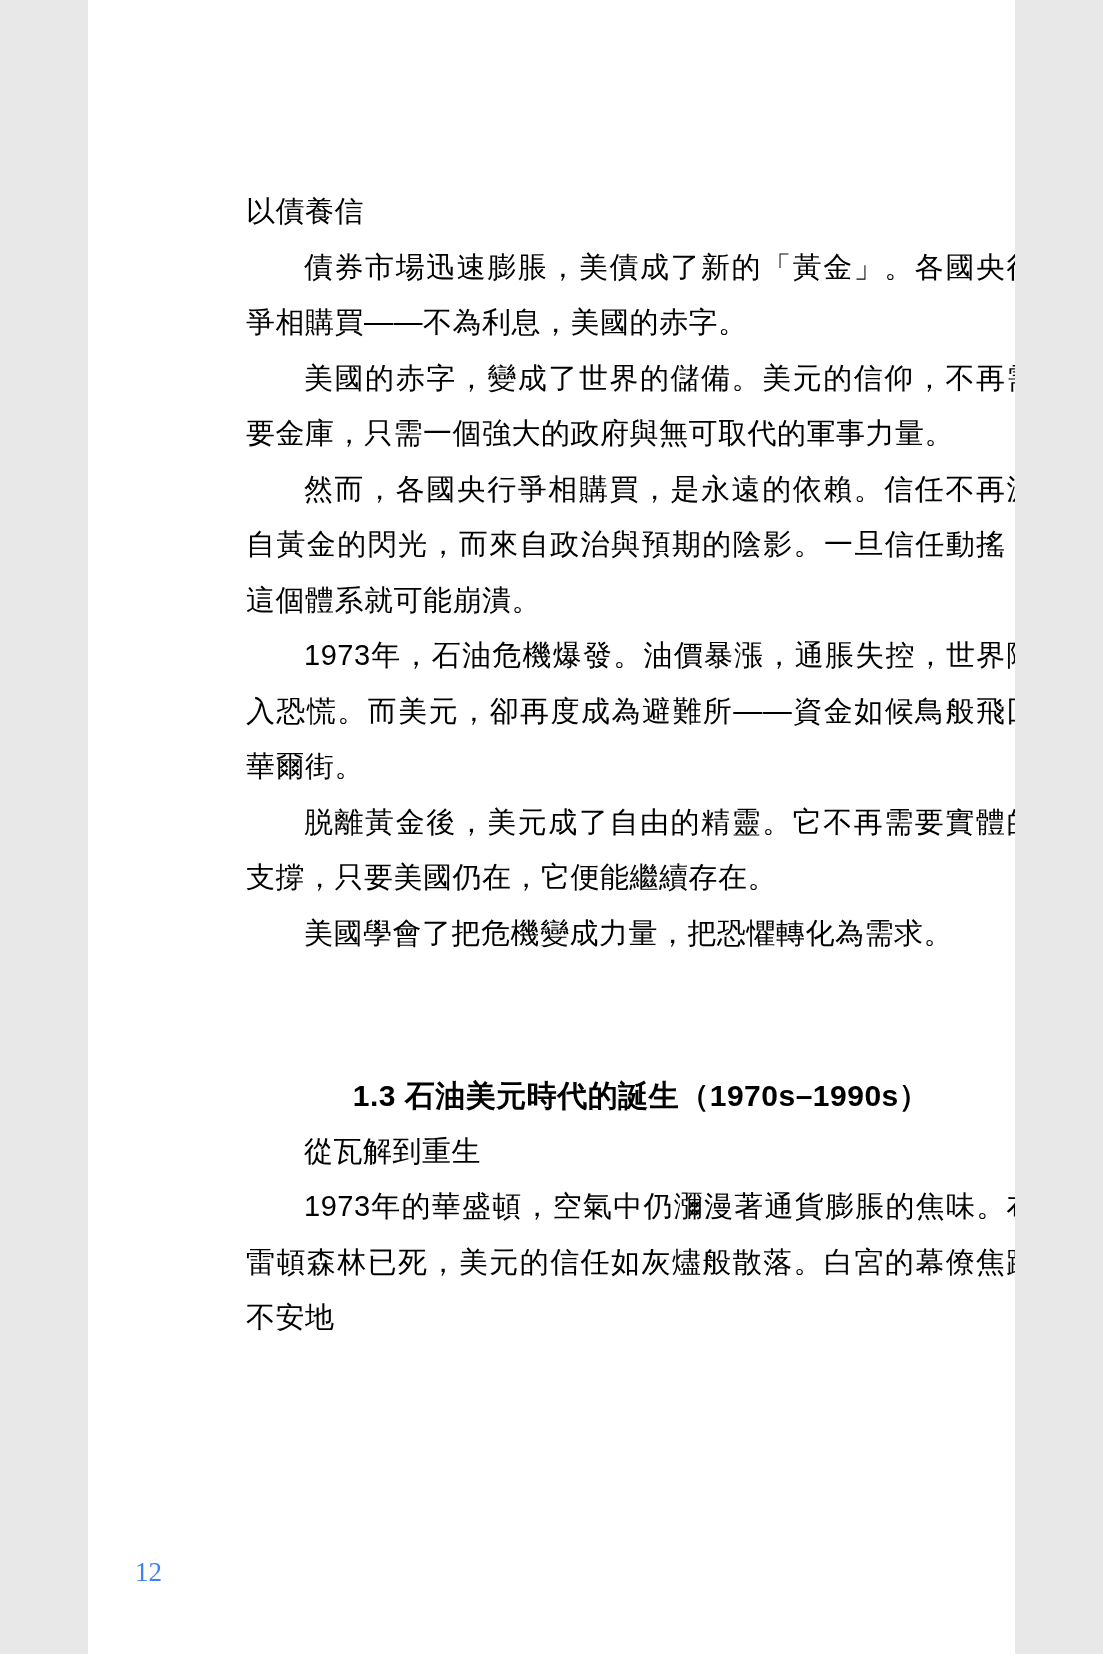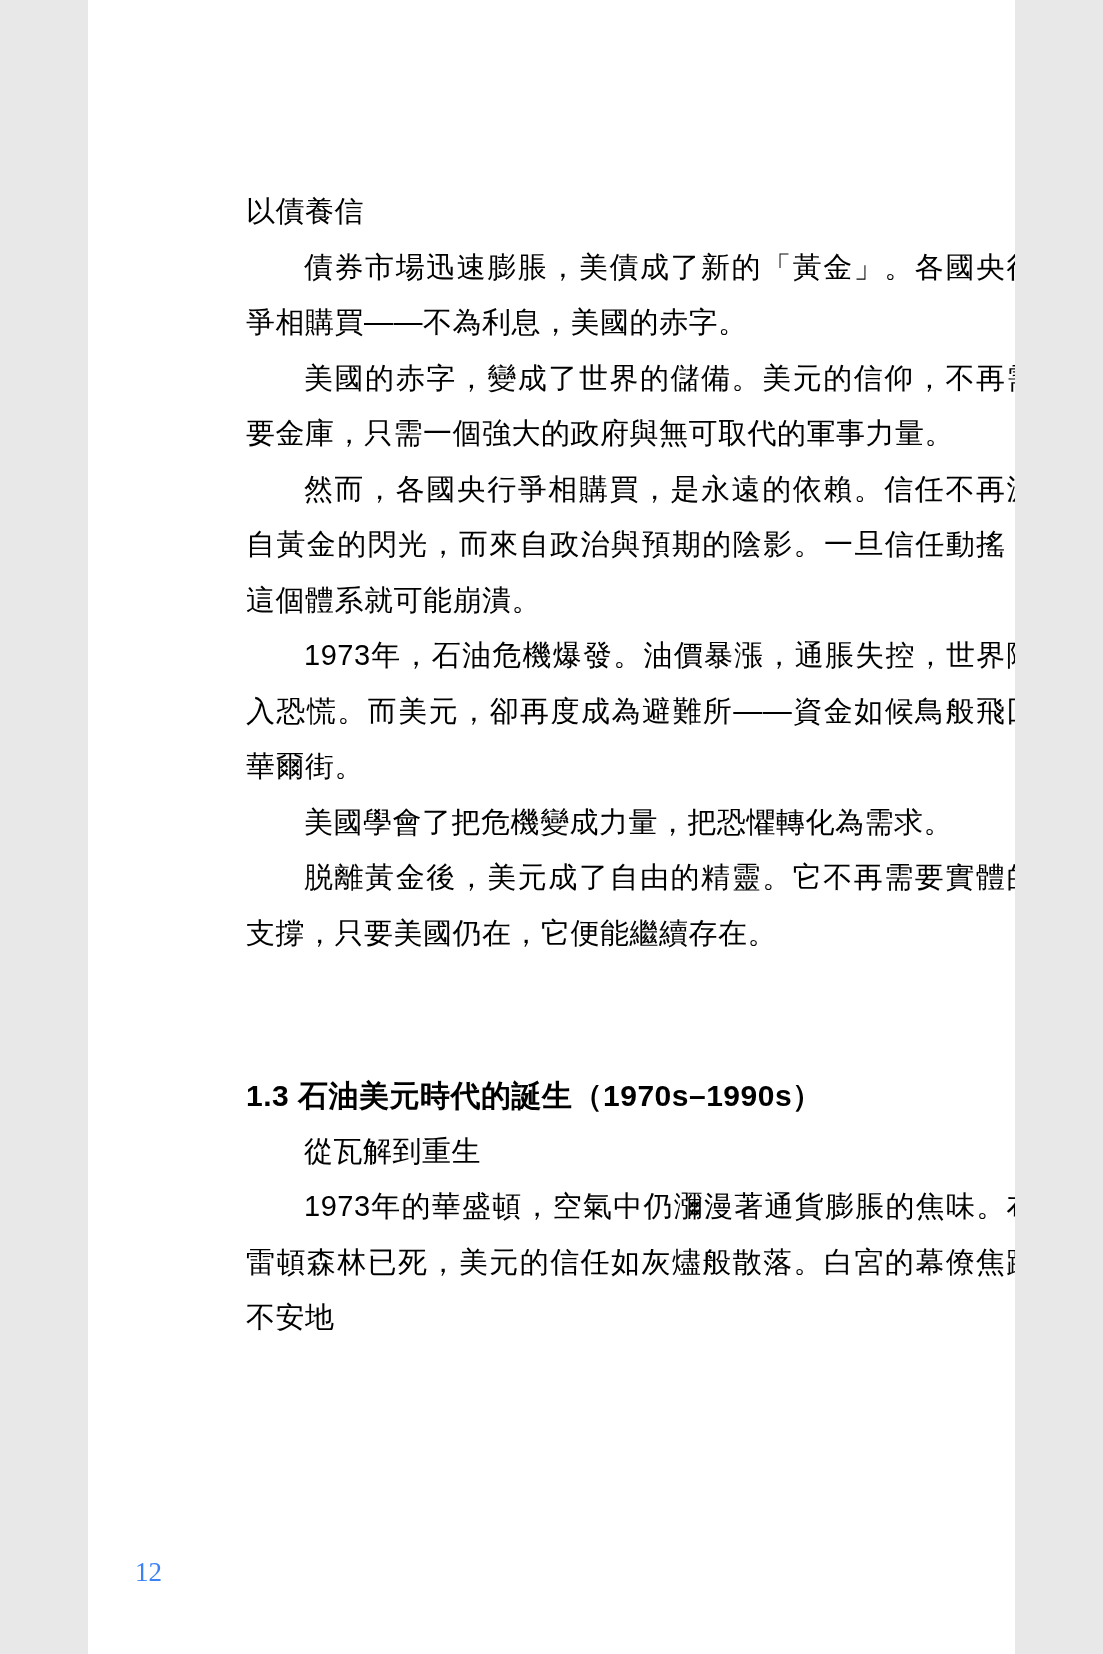--- a/index.html
+++ b/index.html
@@ -34,21 +34,21 @@
   }
   .paragraph {
     text-indent: 2em;
     margin: 0;
   }
   .section-heading {
     font-weight: bold;
     font-size: 30px;
     text-indent: 0;
     margin: 107px 0 0 0;
-    text-align: left;
+    text-align: center;
   }
   .subheading-indented {
     text-indent: 2em;
     margin: 0;
   }
   .page-number {
     position: absolute;
     left: 47px;
     top: 1557px;
     font-family: "Liberation Serif", serif;
@@ -59,20 +59,20 @@
 </head>
 <body>
 
 <div class="page">
   <main class="content">
     <p class="free-heading">以債養信</p>
     <p class="paragraph">債券市場迅速膨脹，美債成了新的「黃金」。各國央行爭相購買——不為利息，美國的赤字。</p>
     <p class="paragraph">美國的赤字，變成了世界的儲備。美元的信仰，不再需要金庫，只需一個強大的政府與無可取代的軍事力量。</p>
     <p class="paragraph">然而，各國央行爭相購買，是永遠的依賴。信任不再源自黃金的閃光，而來自政治與預期的陰影。一旦信任動搖，這個體系就可能崩潰。</p>
     <p class="paragraph">1973年，石油危機爆發。油價暴漲，通脹失控，世界陷入恐慌。而美元，卻再度成為避難所——資金如候鳥般飛回華爾街。</p>
+    <p class="paragraph">脱離黃金後，美元成了自由的精靈。它不再需要實體的支撐，只要美國仍在，它便能繼續存在。</p>
     <p class="paragraph">美國學會了把危機變成力量，把恐懼轉化為需求。</p>
-    <p class="paragraph">脱離黃金後，美元成了自由的精靈。它不再需要實體的支撐，只要美國仍在，它便能繼續存在。</p>
     <h2 class="section-heading">1.3 石油美元時代的誕生（1970s–1990s）</h2>
     <p class="subheading-indented">從瓦解到重生</p>
     <p class="paragraph">1973年的華盛頓，空氣中仍瀰漫著通貨膨脹的焦味。布雷頓森林已死，美元的信任如灰燼般散落。白宮的幕僚焦躁不安地</p>
   </main>
   <div class="page-number">12</div>
 </div>
 
 </body></html>

